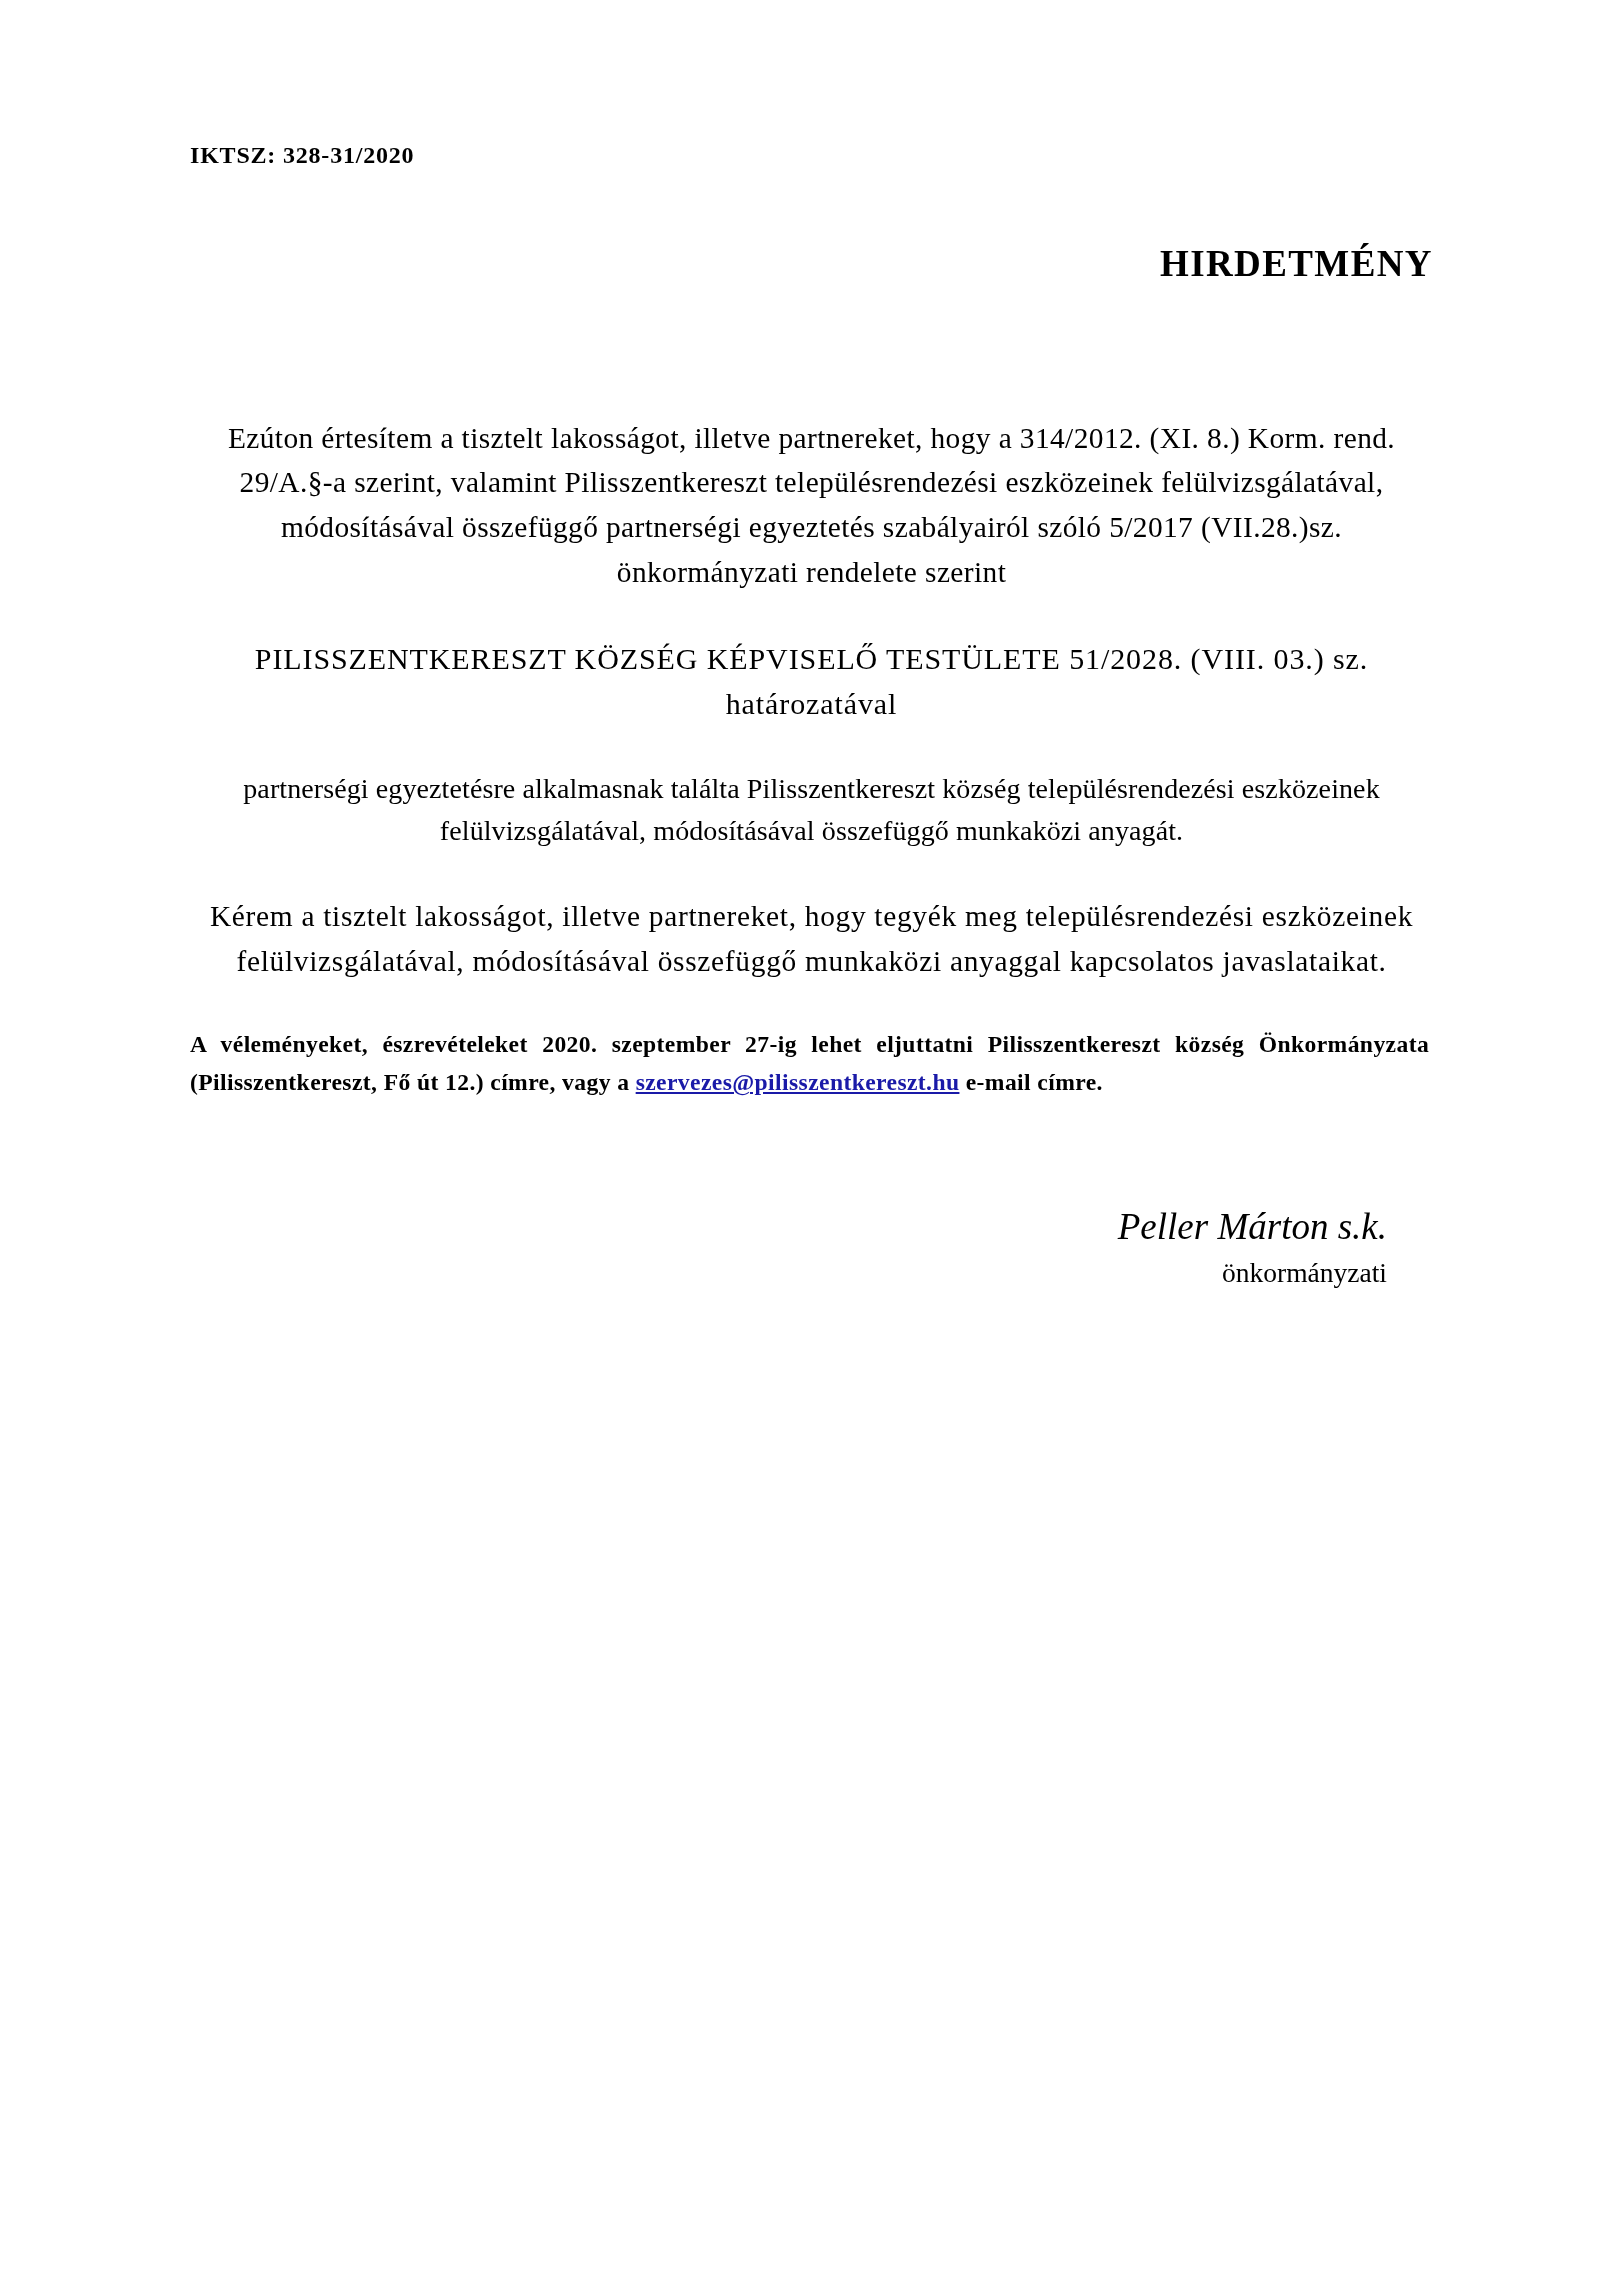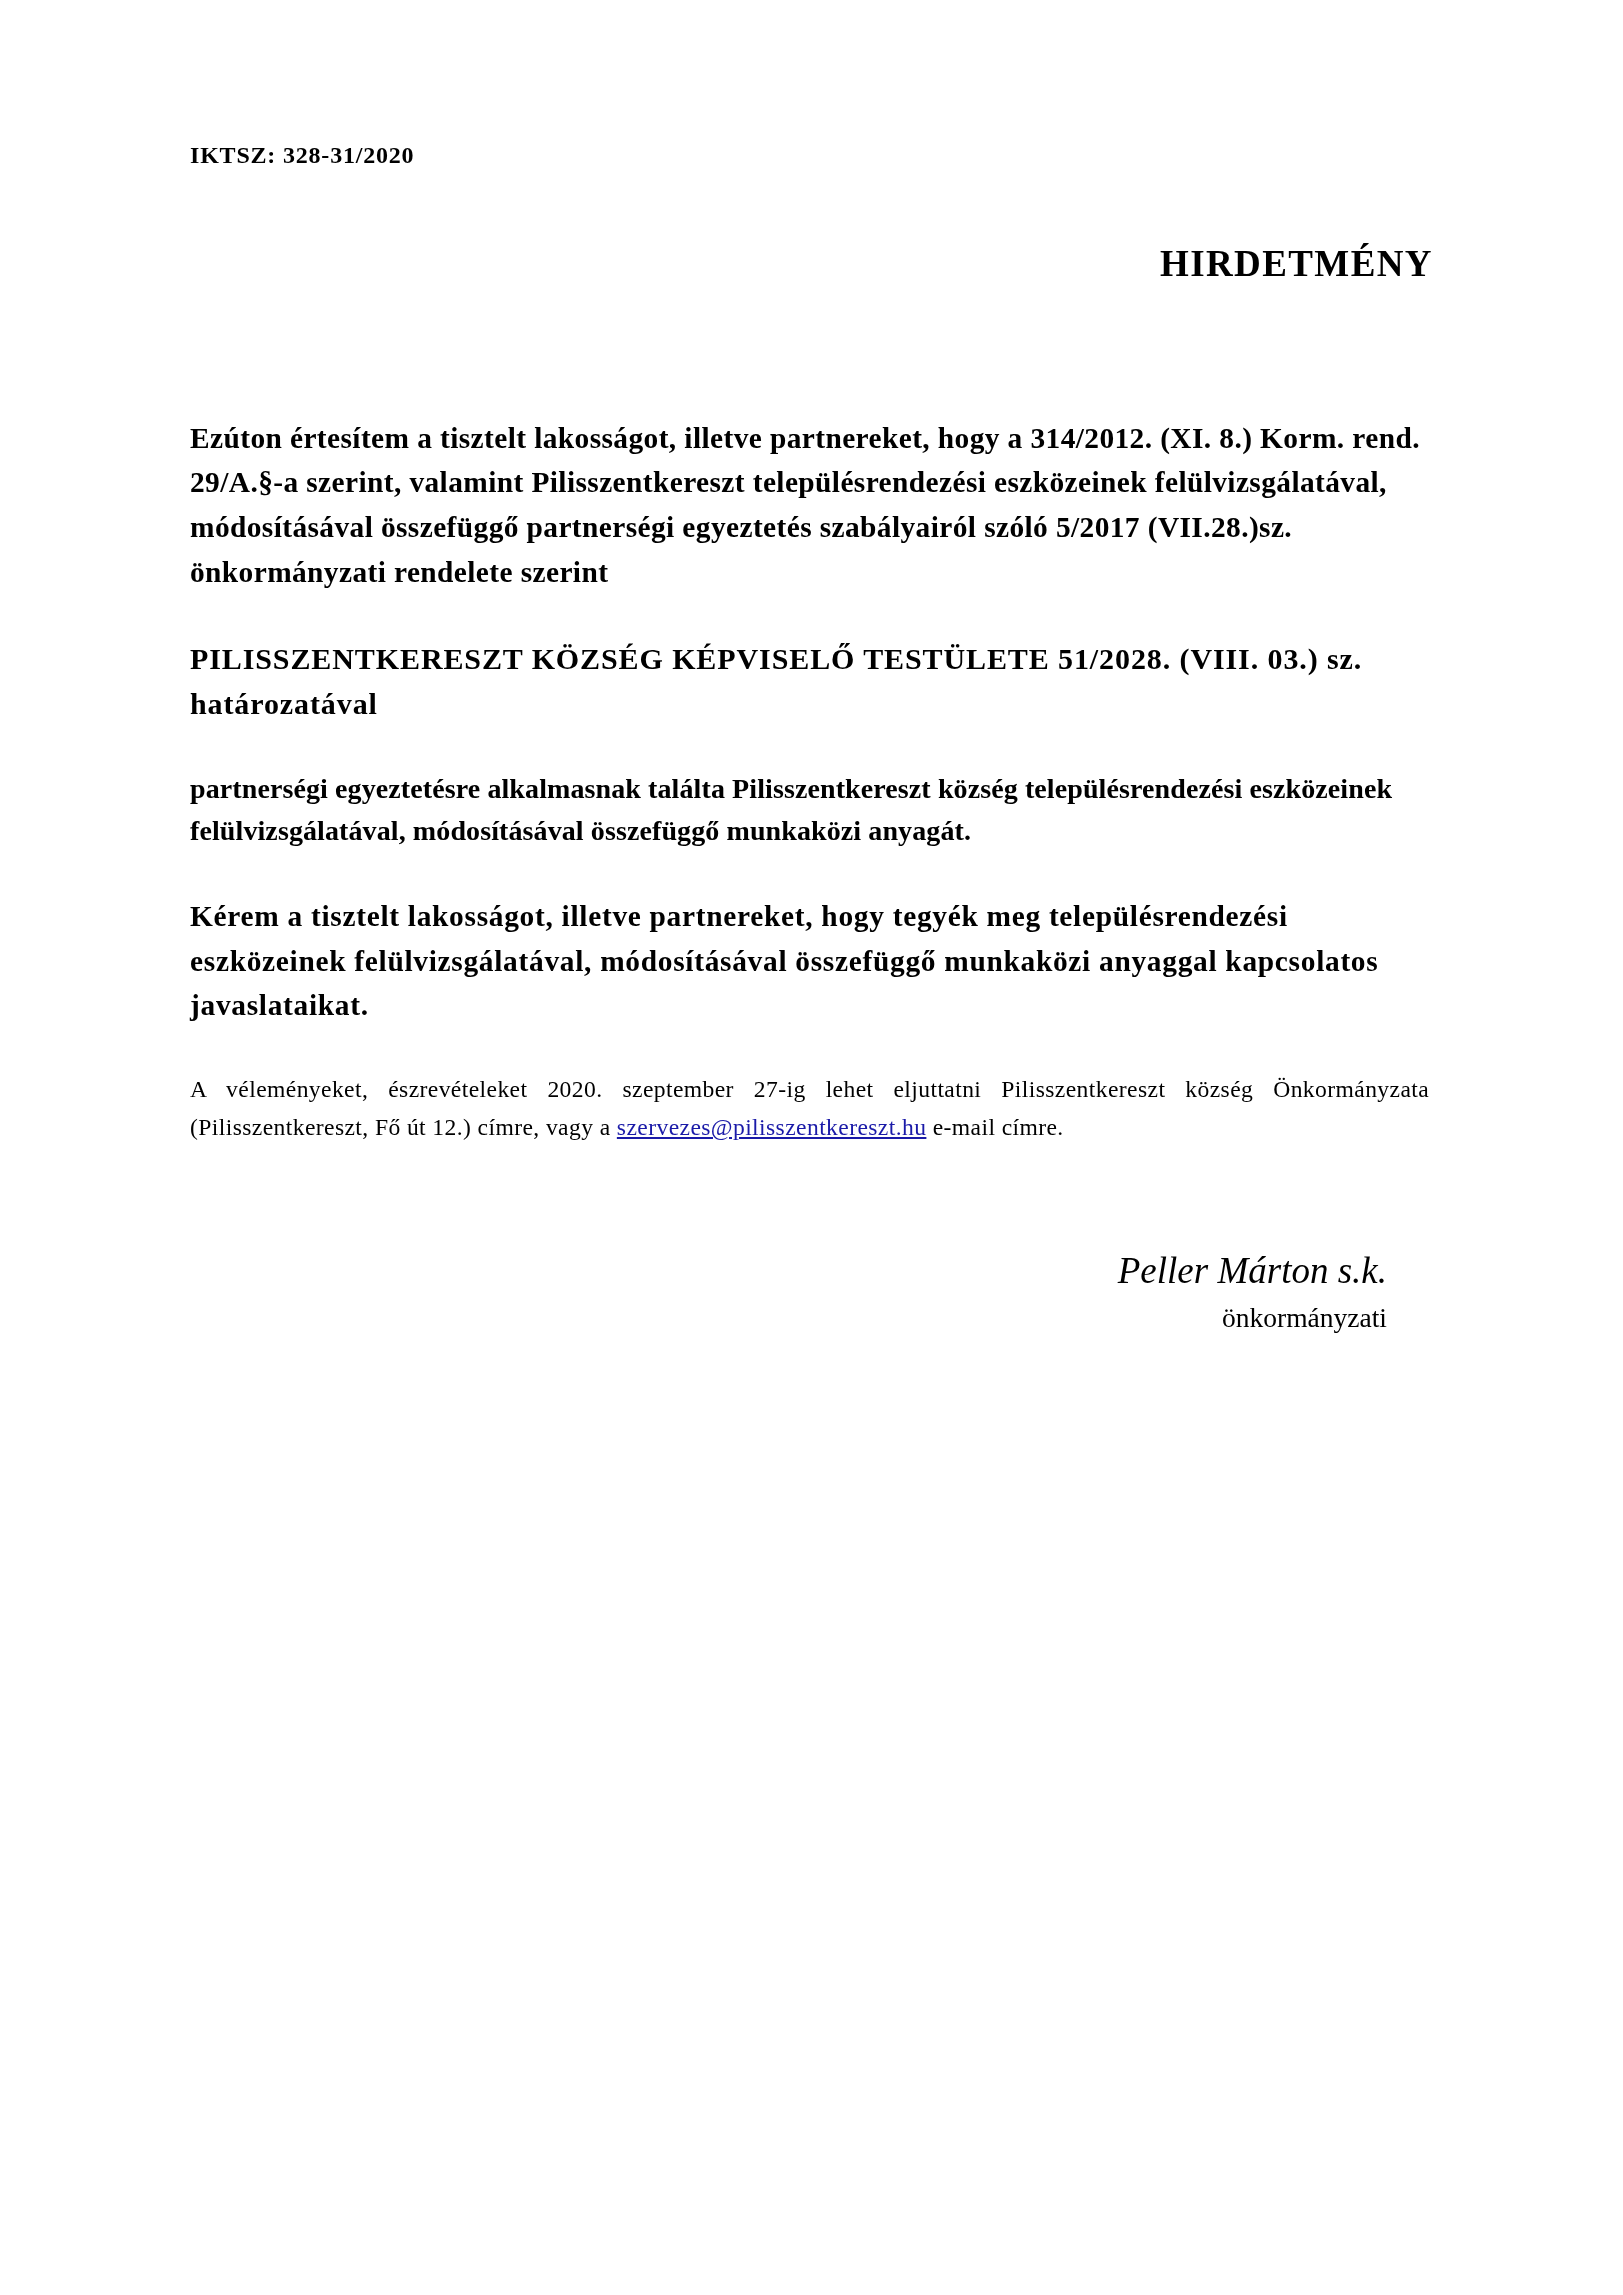--- a/index.html
+++ b/index.html
@@ -47,21 +47,22 @@
   .title-sub .line {
     display: block;
   }
   .subtitle-partner {
     text-align: center;
     font-size: 28px;
     letter-spacing: 1.6px;
     margin-top: 68px;
   }
   .para {
-    font-weight: bold;
+    text-align: center;
+    font-weight: normal;
     margin-top: 0;
   }
   .para-1 {
     font-size: 29.4px;
     letter-spacing: 0.4px;
     line-height: 1.52;
     margin-top: 131px;
   }
   .para-2 {
     font-size: 30px;
@@ -76,21 +77,21 @@
     margin-top: 41px;
   }
   .para-4 {
     font-size: 29.4px;
     letter-spacing: 0.7px;
     line-height: 1.52;
     margin-top: 41px;
   }
   .para-notice {
     font-size: 23.6px;
-    font-weight: normal;
+    font-weight: bold;
     text-align: justify;
     letter-spacing: 0.4px;
     line-height: 1.62;
     margin-top: 42px;
     padding-right: 3.9px;
   }
   .email-link {
     color: #1a1aa8;
     text-decoration: underline;
   }

